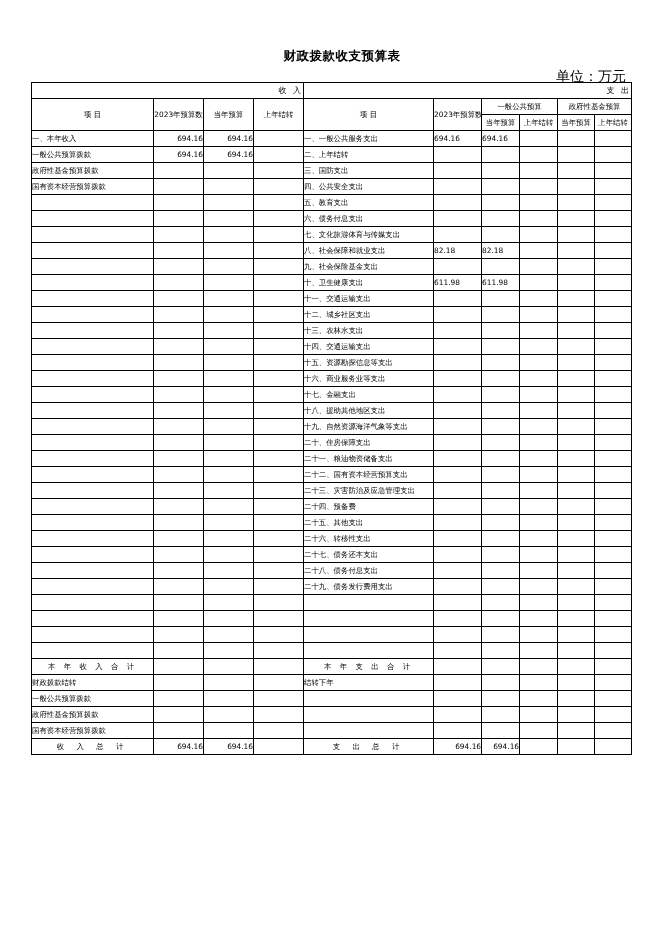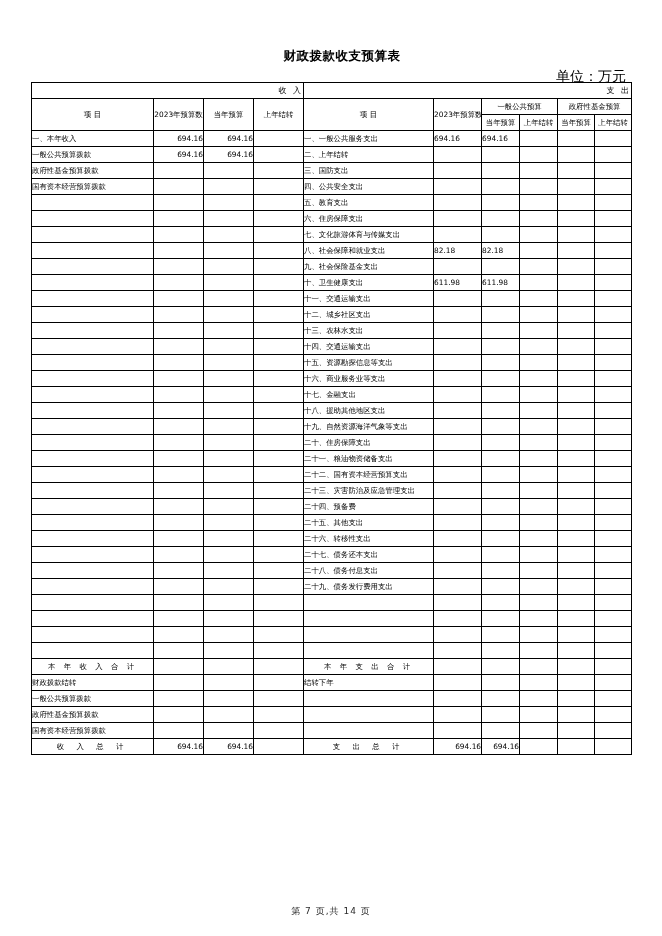--- a/index.html
+++ b/index.html
@@ -217,21 +217,21 @@
             <td class="num-cell-left"></td>
             <td class="num-cell-left"></td>
             <td class="num-cell-left"></td>
             <td class="num-cell-left"></td>
           </tr>
           <tr>
             <td class="label-cell"></td>
             <td class="num-cell"></td>
             <td class="num-cell"></td>
             <td class="num-cell"></td>
-            <td class="label-cell">六、住房保障支出</td>
+            <td class="label-cell">六、债务付息支出</td>
             <td class="num-cell-left"></td>
             <td class="num-cell-left"></td>
             <td class="num-cell-left"></td>
             <td class="num-cell-left"></td>
             <td class="num-cell-left"></td>
           </tr>
           <tr>
             <td class="label-cell"></td>
             <td class="num-cell"></td>
             <td class="num-cell"></td>
@@ -624,14 +624,13 @@
             <td class="num-cell">694.16</td>
             <td class="num-cell">694.16</td>
             <td class="num-cell-left"></td>
             <td class="num-cell-left"></td>
             <td class="num-cell-left"></td>
           </tr>
         </tbody>
     </table>
   </div>
 
-  <div class="footer">第 7 页,共 14 页</div>
 </div>
 
 </body></html>

